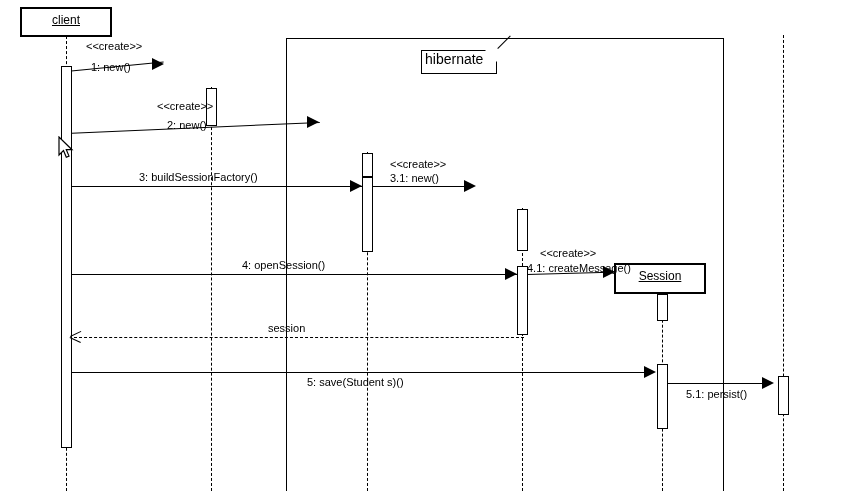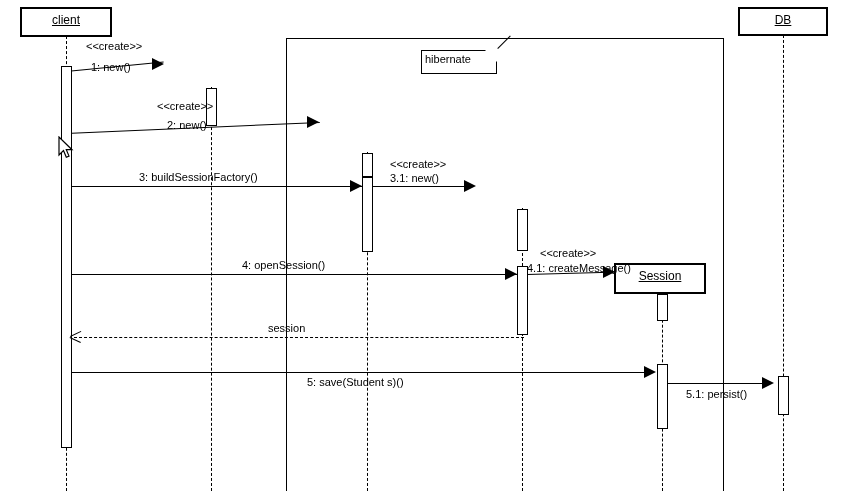--- a/index.html
+++ b/index.html
@@ -150,21 +150,21 @@
     right: -1px; top: -1px;
     width: 18px; height: 0;
     border-top: 1px solid #000000;
     transform-origin: 100% 0;
     transform: rotate(135deg);
     z-index: 3;
   }
   .note .note-text {
     position: relative;
     z-index: 4;
-    font-size: 11px;
+    font-size: 14px;
     line-height: 13px;
     padding: 3px 0 0 4px;
     color: #000000;
   }
 
   
   .cursor {
     position: absolute;
     z-index: 20;
   }
@@ -194,23 +194,20 @@
     <span class="pname">client</span>
   </div>
 
 
 
 
   <div class="participant" style="left:614px; top:263px; width:92px; height:31px;">
     <span class="pname">Session</span>
   </div>
 
-  <div class="participant" style="left:738px; top:7px; width:90px; height:29px;">
-    <span class="pname">DB</span>
-  </div>
 
   <div class="activation" style="left:61px; top:66px; width:11px; height:382px;"></div>
 
   <div class="activation" style="left:206px; top:88px; width:11px; height:38px;"></div>
 
   <div class="activation" style="left:362px; top:153px; width:11px; height:24px;"></div>
   <div class="activation" style="left:362px; top:177px; width:11px; height:75px;"></div>
 
   <div class="activation" style="left:517px; top:209px; width:11px; height:42px;"></div>
   <div class="activation" style="left:517px; top:266px; width:11px; height:69px;"></div>

